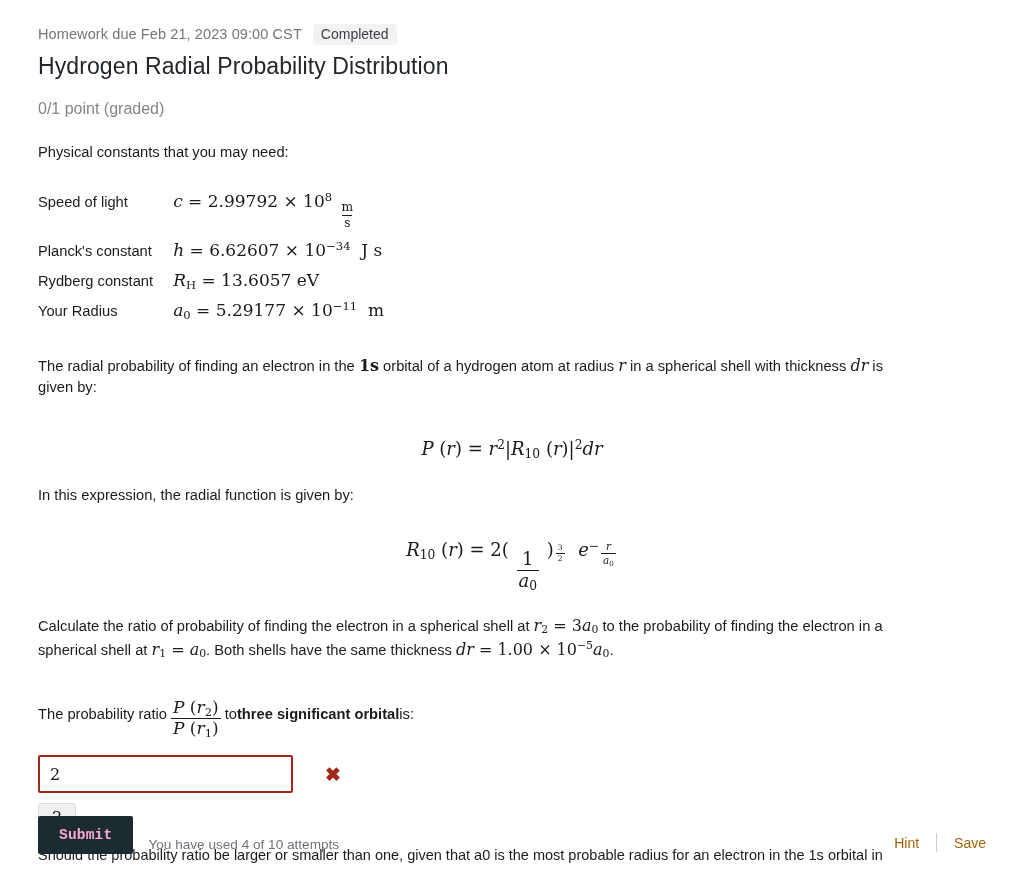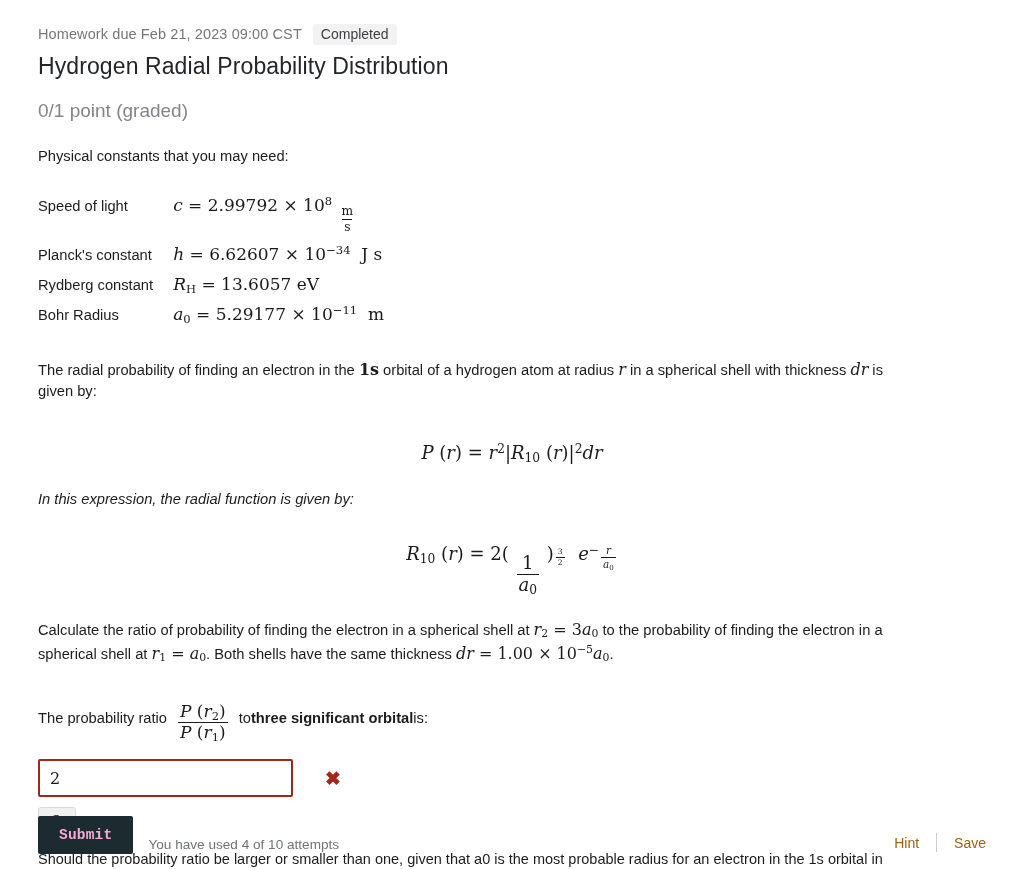--- a/index.html
+++ b/index.html
@@ -47,34 +47,34 @@
   }
   .unit-title {
     font-size: 23px;
     font-weight: 400;
     color: #22262a;
     margin: 9px 0 0 0;
     letter-spacing: 0.1px;
     line-height: 1.2;
   }
   .points {
-    font-size: 19px;
+    font-size: 16px;
     color: #82858a;
     margin-top: 19px;
   }
 
   
   .para {
     font-size: 14.7px;
     line-height: 1.46;
     color: #1c1c1c;
     margin-top: 24px;
     max-width: 875px;
   }
-  .para.tight { margin-top: 21px; font-style: italic; }
+  .para.tight { margin-top: 21px; }
   .mvar { font-family: "DejaVu Serif", "Liberation Serif", serif; font-style: italic; }
   .mrm  { font-family: "DejaVu Serif", "Liberation Serif", serif; font-style: normal; }
   sub, sup {
     font-size: 0.68em;
     font-style: normal;
     line-height: 0;
   }
   sub { vertical-align: -0.22em; }
   sup { vertical-align: 0.52em; }
 
@@ -128,21 +128,21 @@
     display: flex;
     align-items: center;
     font-size: 14.7px;
     margin-top: 28px;
     min-height: 44px;
     color: #1c1c1c;
   }
   .answer-line .ratio {
     font-family: "DejaVu Serif", "Liberation Serif", serif;
     font-size: 17px;
-    margin: 0 9px;
+    margin: 0 2px;
     text-align: center;
   }
   .bold { font-weight: 700; }
 
   
   .input-row {
     display: flex;
     align-items: center;
     margin-top: 17px;
   }
@@ -281,21 +281,21 @@
       </td>
     </tr>
     <tr>
       <td class="const-label">Rydberg constant</td>
       <td class="const-value">
         <span class="mvar">R<sub class="mrm">H</sub></span> <span class="mrm">=</span>
         <span class="mrm">13.6057</span> <span class="mrm">eV</span>
       </td>
     </tr>
     <tr>
-      <td class="const-label">Bohr Radius</td>
+      <td class="const-label">Your Radius</td>
       <td class="const-value">
         <span class="mvar">a<sub class="mrm">0</sub></span> <span class="mrm">=</span>
         <span class="mrm">5.29177</span> <span class="mrm">×</span>
         <span class="mrm">10<sup>−11</sup></span> <span class="mrm">&nbsp;m</span>
       </td>
     </tr>
   </tbody>
     </table>
 
   

